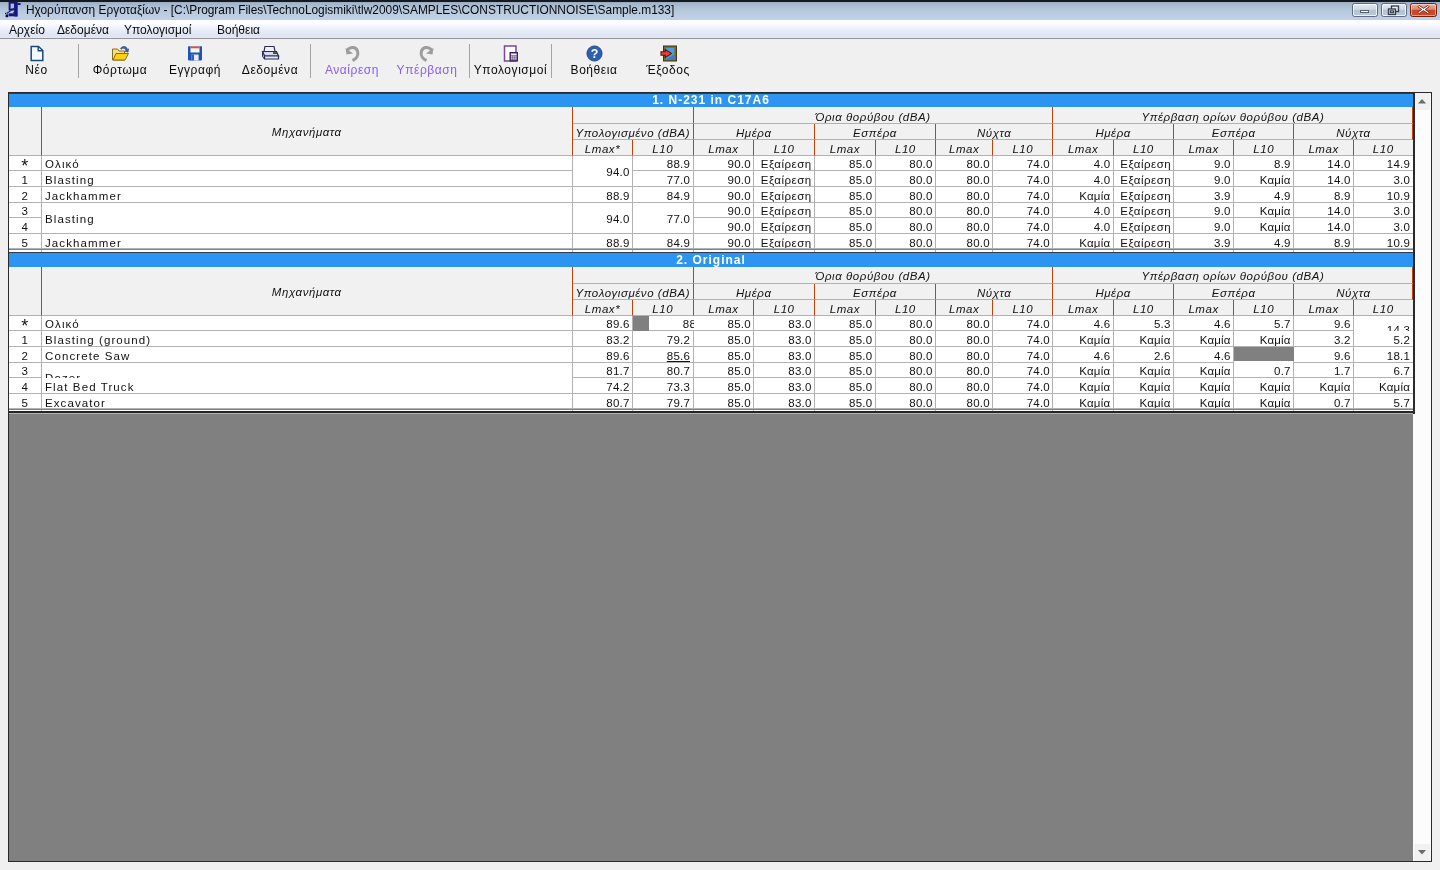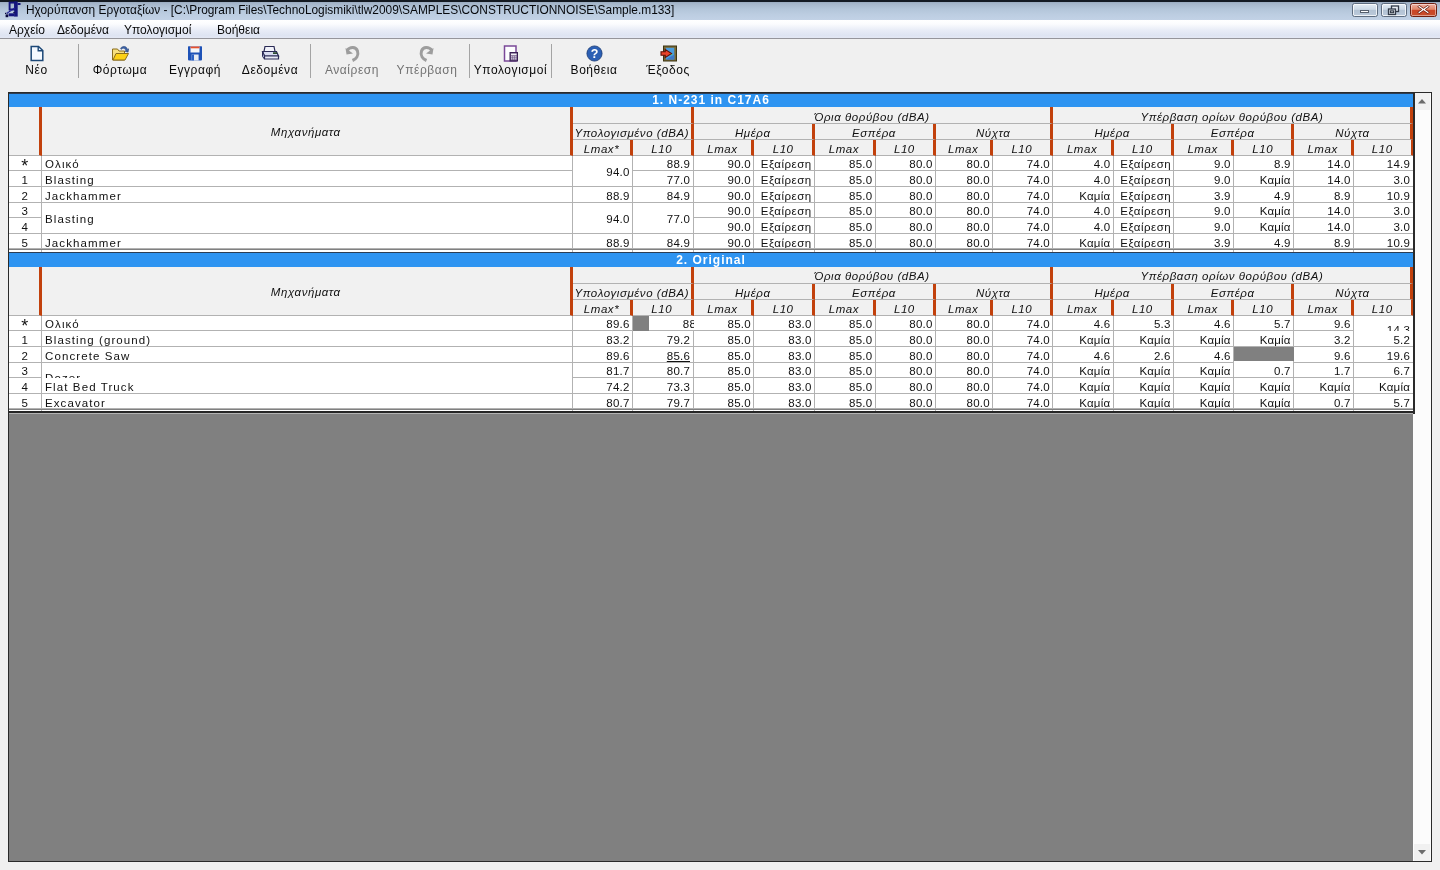--- a/index.html
+++ b/index.html
@@ -22,34 +22,34 @@
 #menubar { left:0; top:19.5px; width:1440px; height:19.5px;
   background:linear-gradient(180deg,#ffffff 0%,#fbfcfe 22%,#e9edf7 55%,#dee4f2 85%,#e3e8f4 100%);
   border-bottom:1px solid #95959b; }
 .mitem { position:absolute; top:23px; font-size:12px; color:#0a0a0a; }
 
 
 #toolbar { left:0; top:40px; width:1440px; height:52px; background:#f0f0f0; }
 .tsep { position:absolute; top:44px; width:1px; height:34px; background:#a4a4a4; }
 .tbtn { position:absolute; top:2px; padding-top:3px; text-align:center; font-size:12px; color:#0a0a0a; }
 .tbtn .lbl { margin-top:1px; letter-spacing:0.55px; }
-.tbtn.dis .lbl { color:#737373; }
+.tbtn.dis .lbl { color:#8b5cf6; }
 .ticon { display:block; margin:0 auto; }
 
 
 #client { left:8px; top:92px; width:1424px; height:770px; background:#808080; border:1px solid #2a2a2a; }
 #sbar { position:absolute; right:0.5px; top:0px; width:17.5px; height:768px; background:#fcfcfc; }
 .sbtn { position:absolute; left:0.5px; width:16.5px; height:17px; background:#f1f1f1; display:flex; align-items:center; justify-content:center; }
 
 
 .bluebar { position:absolute; background:#2e94f1; border-top:1px solid #2b3d55; color:#ffffff;
   font-weight:bold; font-size:12px; text-align:center; letter-spacing:1px; }
 .cell { position:absolute; overflow:hidden; white-space:nowrap; font-size:11.5px; color:#111111; }
 .hc { background:#f1f1f1; font-style:italic; display:flex; align-items:center; justify-content:center; padding-top:3px;
-  border-right:3px solid #c2410c; border-bottom:1px solid #b2b2b2; letter-spacing:0.55px; }
+  border-right:1px solid #c2410c; border-bottom:1px solid #b2b2b2; letter-spacing:0.55px; }
 .dc { background:#ffffff; display:flex; align-items:center; padding-top:3px; border-right:1px solid #b2b2b2; border-bottom:1px solid #b2b2b2; letter-spacing:0.2px; }
 .star { font-size:18px; padding-top:5px; }
 .dc.num { justify-content:flex-end; padding-right:2.5px; letter-spacing:0.2px; }
 .dc.lft { justify-content:flex-start; padding-left:6.5px; letter-spacing:0.5px; }
 .dc.ctr { justify-content:center; }
 .dc.name { justify-content:flex-start; padding-left:3.5px; letter-spacing:1.1px; }
 </style></head><body>
 <div id="titlebar" class="abs"></div>
 <div id="titletop" class="abs"></div>
 <svg class="abs" style="left:4px;top:1px" width="17" height="17" viewBox="0 0 17 17">
@@ -395,21 +395,21 @@
 <div class="cell dc num" style="left:754.3px;top:346.90000000000003px;width:60.700000000000045px;height:15.649999999999977px;">83.0</div>
 <div class="cell dc num" style="left:815px;top:346.90000000000003px;width:60.799999999999955px;height:15.649999999999977px;">85.0</div>
 <div class="cell dc num" style="left:875.8px;top:346.90000000000003px;width:60.200000000000045px;height:15.649999999999977px;">80.0</div>
 <div class="cell dc num" style="left:936px;top:346.90000000000003px;width:57.299999999999955px;height:15.649999999999977px;">80.0</div>
 <div class="cell dc num" style="left:993.3px;top:346.90000000000003px;width:60.100000000000136px;height:15.649999999999977px;">74.0</div>
 <div class="cell dc num" style="left:1053.4px;top:346.90000000000003px;width:60.399999999999864px;height:15.649999999999977px;">4.6</div>
 <div class="cell dc num" style="left:1113.8px;top:346.90000000000003px;width:60.200000000000045px;height:15.649999999999977px;">2.6</div>
 <div class="cell dc num" style="left:1174px;top:346.90000000000003px;width:60.200000000000045px;height:15.649999999999977px;">4.6</div>
 <div class="cell dc num" style="left:1234.2px;top:361px;width:60.0px;height:15.649999999999977px;">5.6</div>
 <div class="cell dc num" style="left:1294.2px;top:346.90000000000003px;width:59.799999999999955px;height:15.649999999999977px;">9.6</div>
-<div class="cell dc num" style="left:1354px;top:346.90000000000003px;width:59.5px;height:15.649999999999977px;">19.6</div>
+<div class="cell dc num" style="left:1354px;top:346.90000000000003px;width:59.5px;height:15.649999999999977px;">18.1</div>
 <div class="cell dc ctr" style="left:9px;top:362.55px;width:32.5px;height:15.649999999999977px;">3</div>
 <div class="cell dc name" style="left:41.5px;top:362.55px;width:531.5px;height:28px;">Dozer</div>
 <div class="cell dc num" style="left:573px;top:362.55px;width:60px;height:15.649999999999977px;">81.7</div>
 <div class="cell dc num" style="left:633px;top:362.55px;width:60.5px;height:15.649999999999977px;">80.7</div>
 <div class="cell dc num" style="left:693.5px;top:362.55px;width:60.799999999999955px;height:15.649999999999977px;">85.0</div>
 <div class="cell dc num" style="left:754.3px;top:362.55px;width:60.700000000000045px;height:15.649999999999977px;">83.0</div>
 <div class="cell dc num" style="left:815px;top:362.55px;width:60.799999999999955px;height:15.649999999999977px;">85.0</div>
 <div class="cell dc num" style="left:875.8px;top:362.55px;width:60.200000000000045px;height:15.649999999999977px;">80.0</div>
 <div class="cell dc num" style="left:936px;top:362.55px;width:57.299999999999955px;height:15.649999999999977px;">80.0</div>
 <div class="cell dc num" style="left:993.3px;top:362.55px;width:60.100000000000136px;height:15.649999999999977px;">74.0</div>

